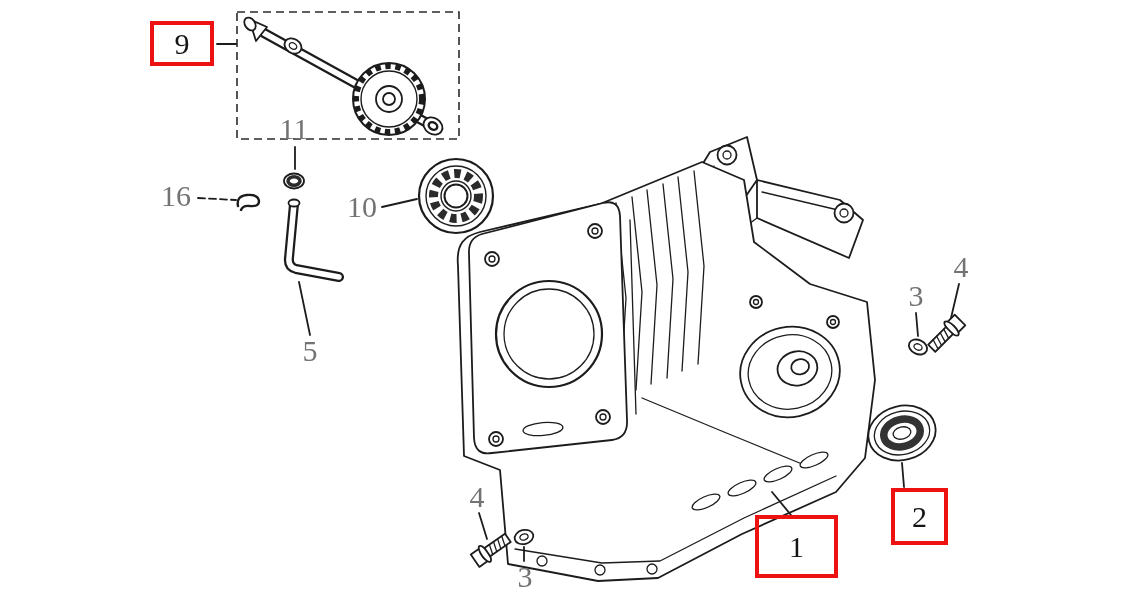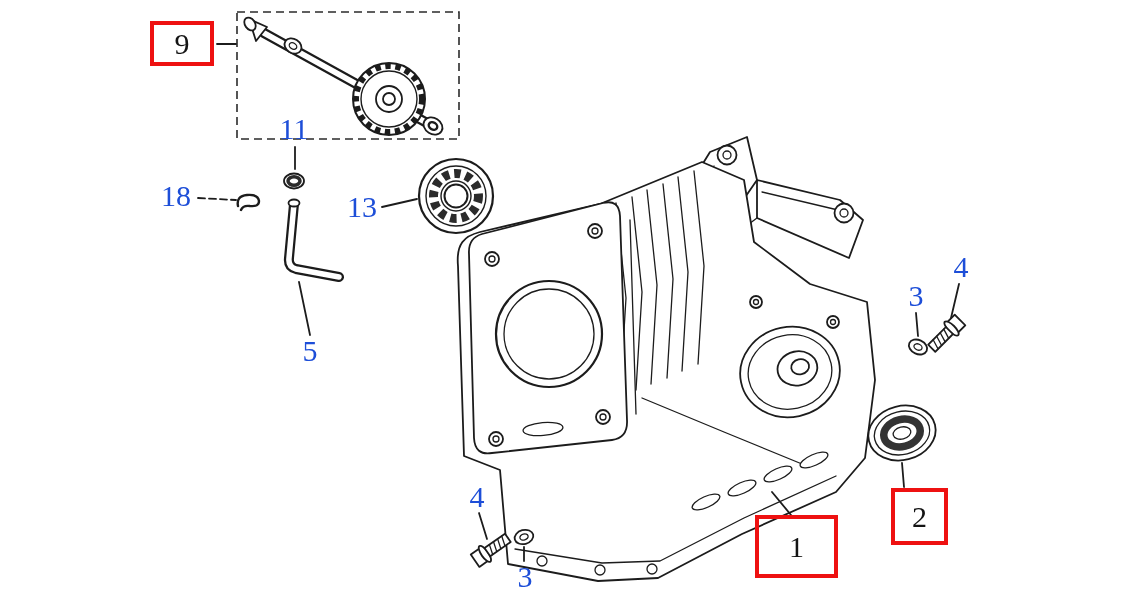--- a/index.html
+++ b/index.html
@@ -13,21 +13,21 @@
   }
   .canvas svg { position: absolute; left: 0; top: 0; }
   .ln { fill: none; stroke: #1c1c1c; stroke-width: 1.8; stroke-linejoin: round; stroke-linecap: round; }
   .fw { fill: #ffffff; stroke: #1c1c1c; stroke-width: 1.8; stroke-linejoin: round; }
   .thin { stroke-width: 1.3; }
   .callout {
     position: absolute;
     transform: translate(-50%, -50%);
     font-size: 30px;
     line-height: 1;
-    color: #1d4ed8;
+    color: #737373;
     white-space: nowrap;
     user-select: none;
   }
   .red-box {
     position: absolute;
     box-sizing: border-box;
     border: 4px solid #ee1111;
     display: flex;
     align-items: center;
     justify-content: center;
@@ -198,22 +198,22 @@
       <path d="M479,513 L487,539"></path>
       <path d="M524,561 L524,547"></path>
     </g>
   </svg>
 
   <div class="red-box" style="left:150px; top:21px; width:64px; height:45px">
     <span class="boxed-num">9</span>
   </div>
 
   <div class="callout" style="left:294px; top:129px">11</div>
-  <div class="callout" style="left:176px; top:196px">18</div>
-  <div class="callout" style="left:362px; top:207px">13</div>
+  <div class="callout" style="left:176px; top:196px">16</div>
+  <div class="callout" style="left:362px; top:207px">10</div>
   <div class="callout" style="left:310px; top:351px">5</div>
   <div class="callout" style="left:916px; top:296px">3</div>
   <div class="callout" style="left:961px; top:267px">4</div>
   <div class="callout" style="left:477px; top:497px">4</div>
   <div class="callout" style="left:525px; top:577px">3</div>
 
   <div class="red-box" style="left:755px; top:515px; width:83px; height:63px">
     <span class="boxed-num">1</span>
   </div>
 

